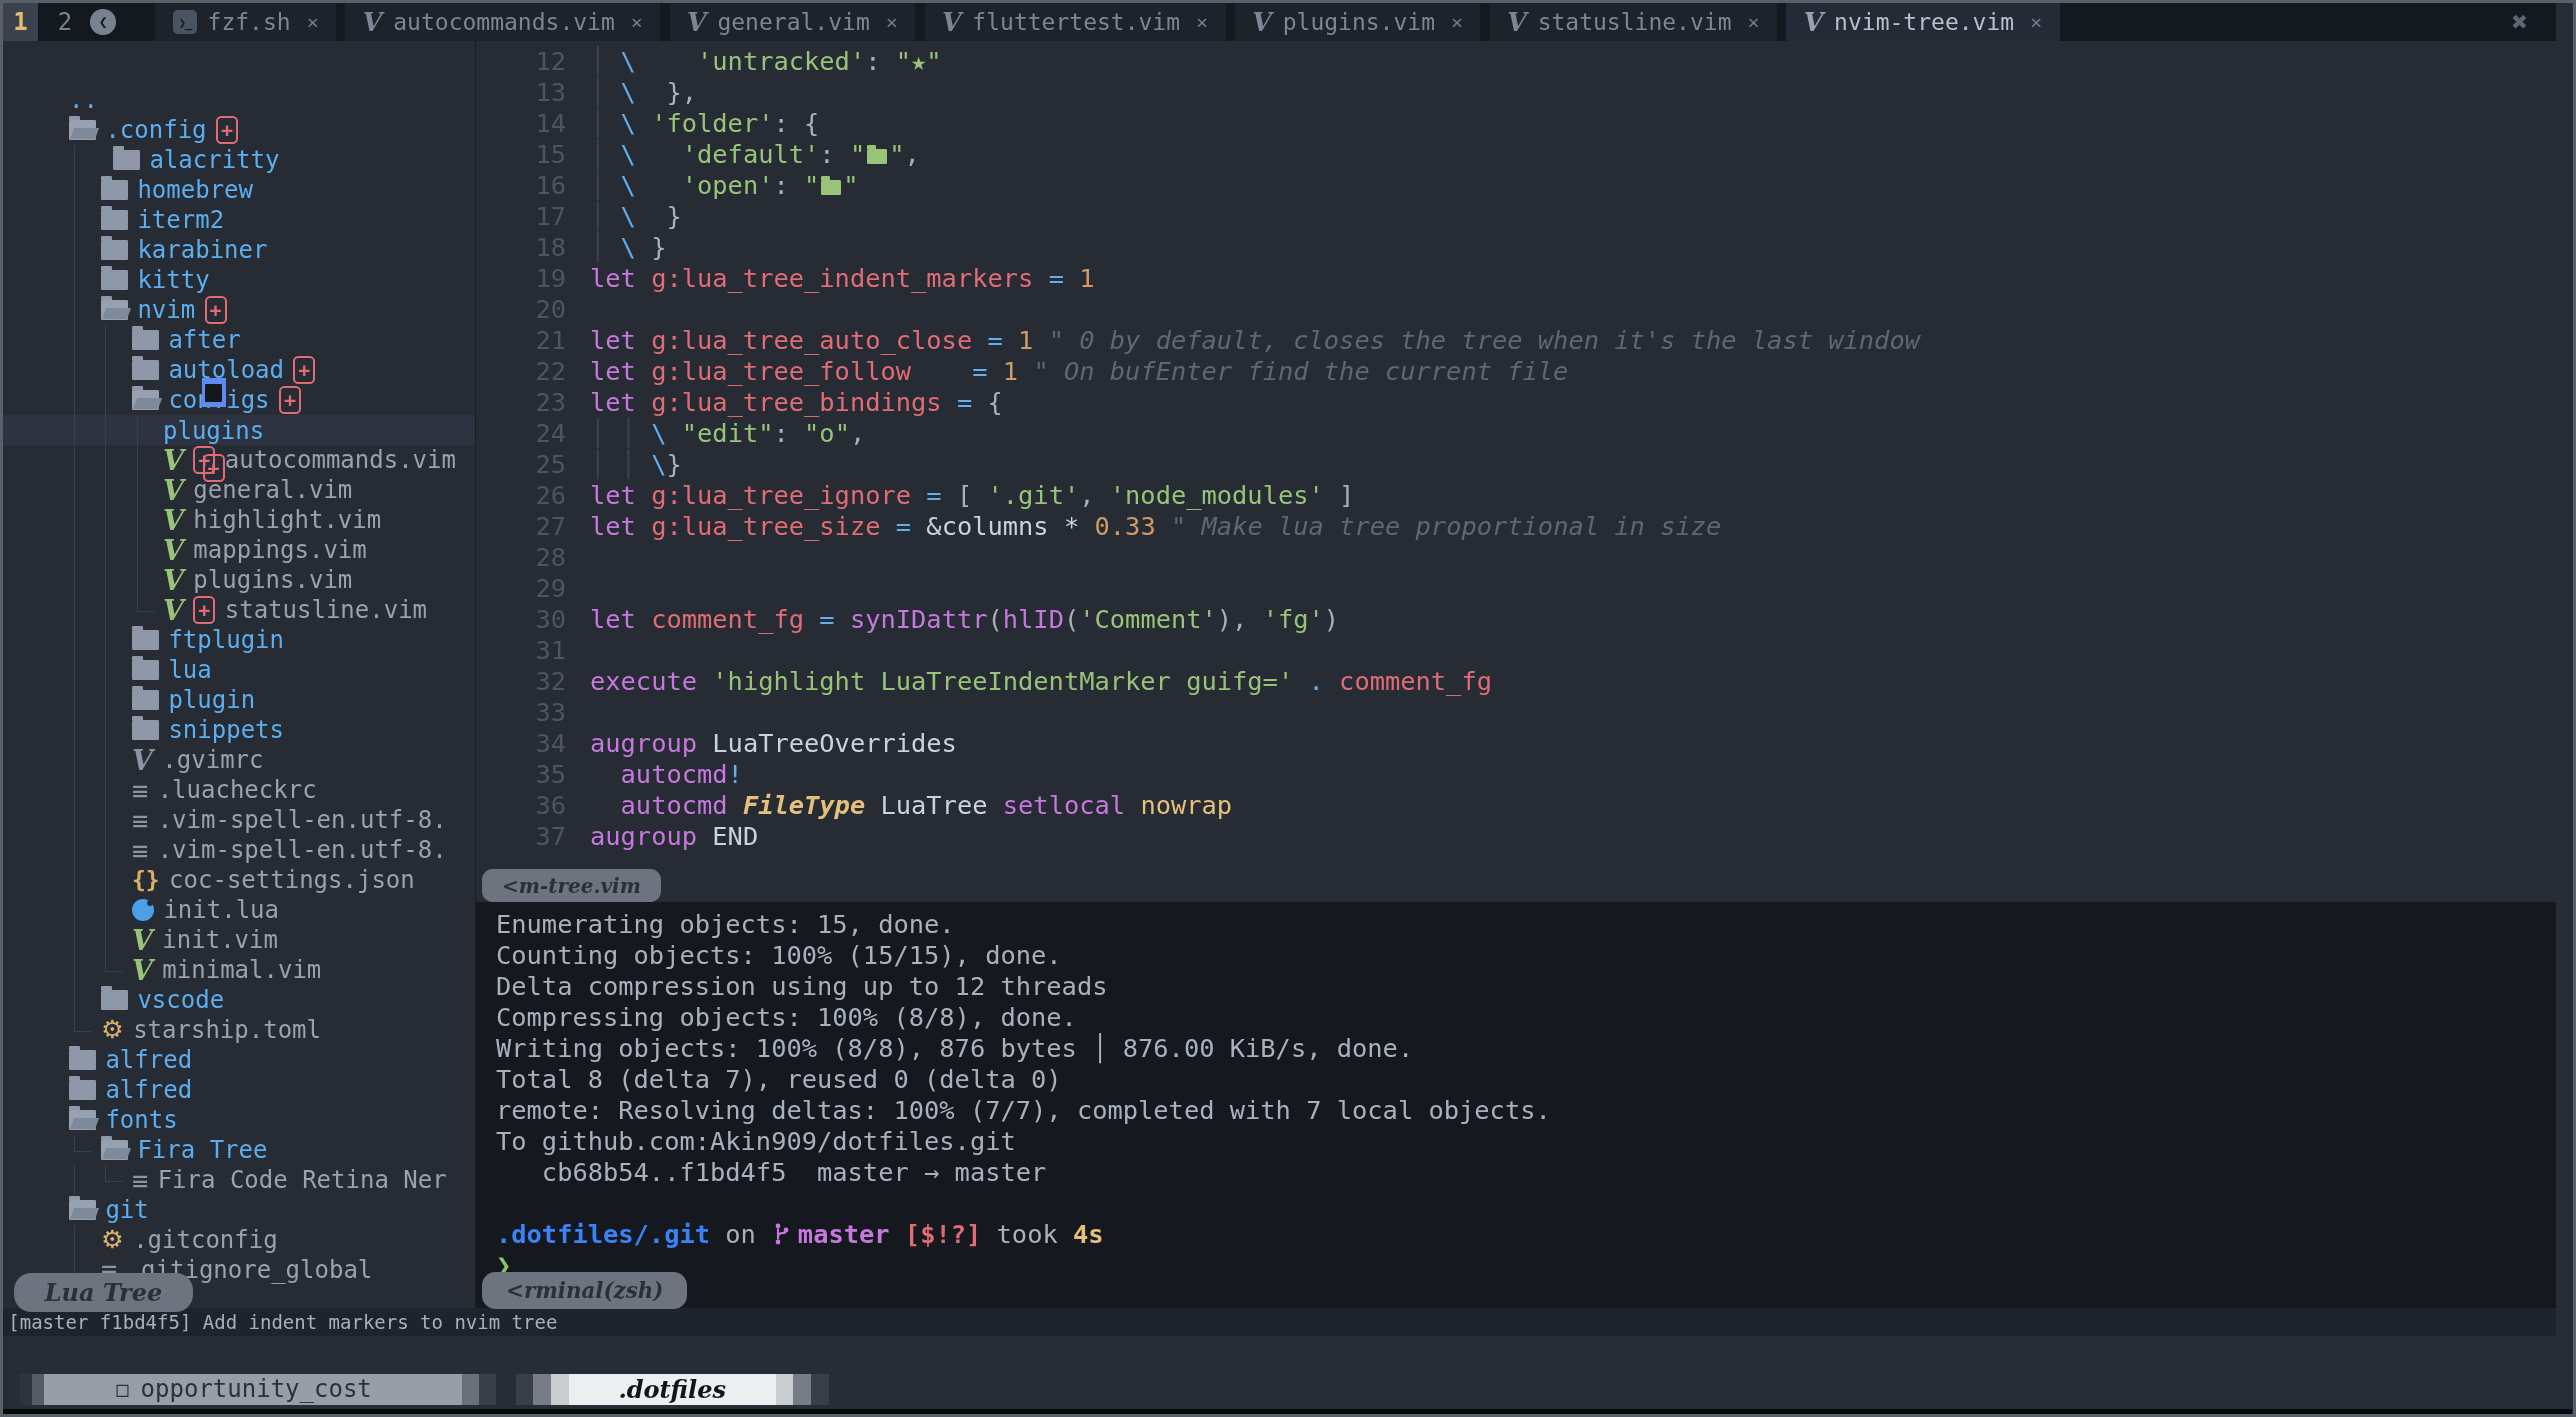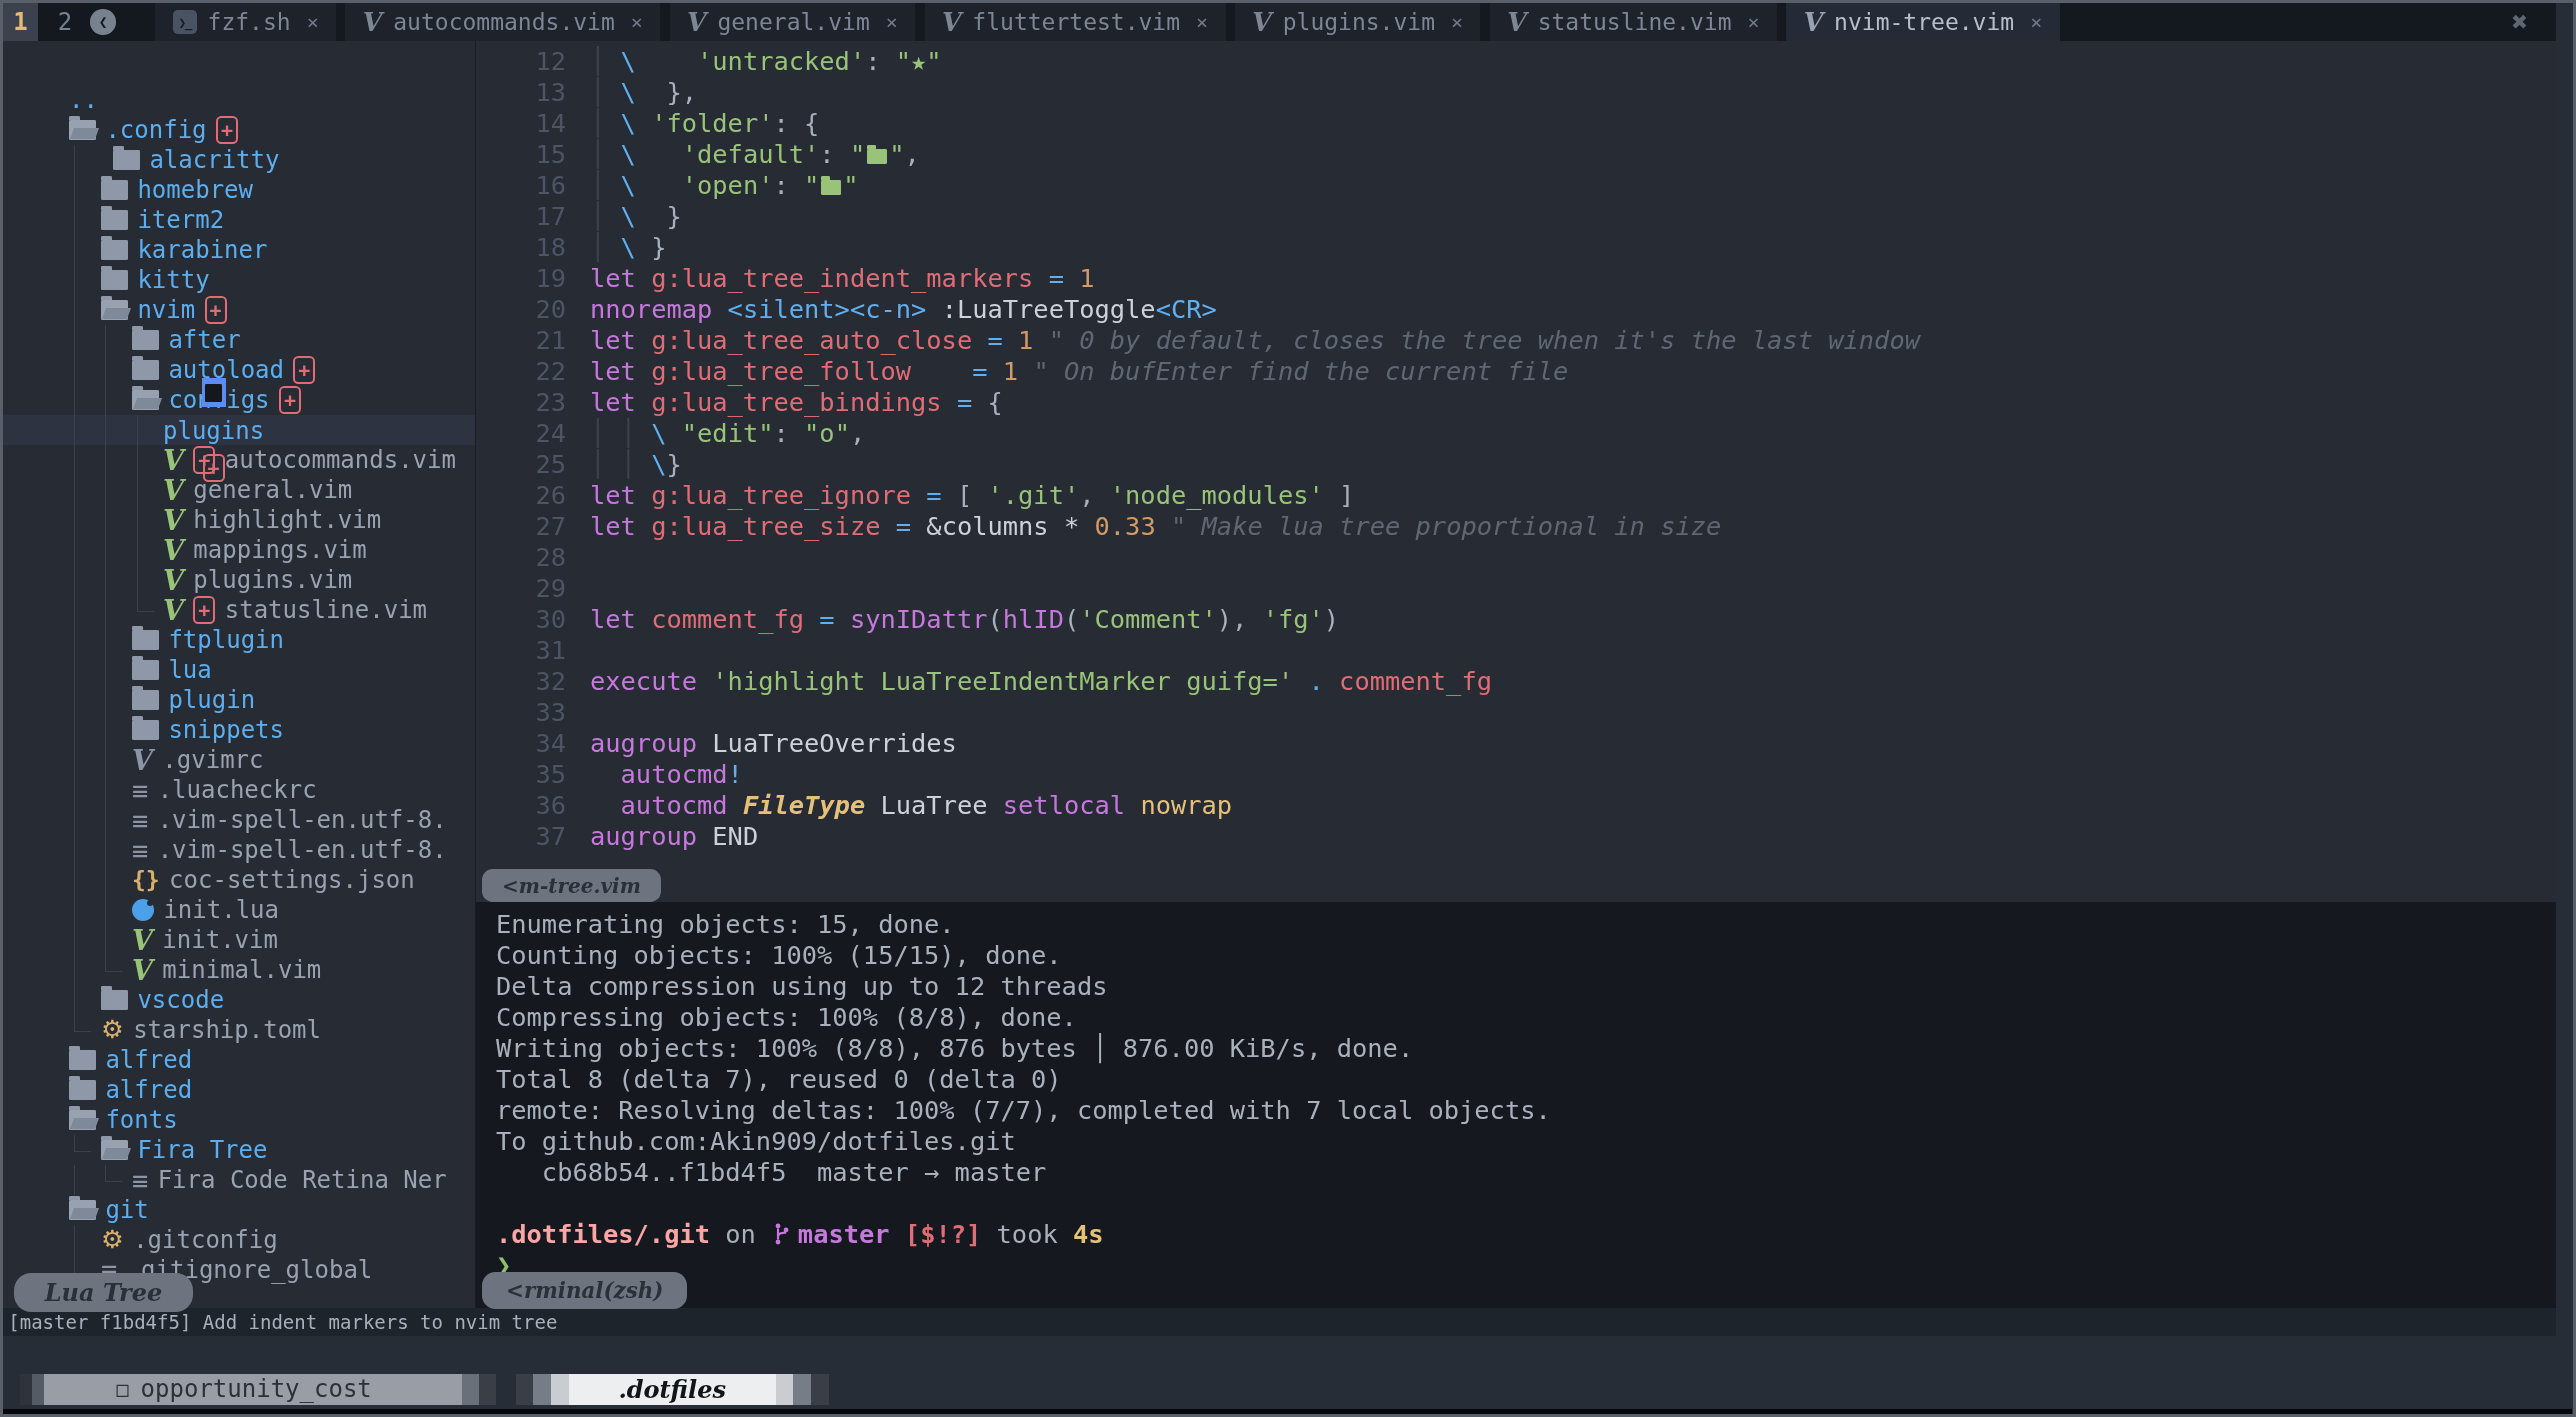--- a/index.html
+++ b/index.html
@@ -73,21 +73,21 @@
   .badge-plus { display:inline-flex; align-items:center; justify-content:center; min-width:22px;
                 height:28px; border:2px solid #e06c75; border-radius:5.3px; color:#e06c75;
                 font-weight:bold; font-size:20px; flex:none; }
 
   
   .eline { display:flex; height:31px; line-height:31px; font-size:25.4px; white-space:pre; }
   .gut { width:114px; padding-right:24px; text-align:right; color:#4d5564; flex:none; }
   .c-plain { color:#a9b1bd; } .c-bright { color:#ccd2da; }
   .c-blue { color:#61afef; } .c-green { color:#98c379; } .c-red { color:#e06c75; }
   .c-orange { color:#d19a66; } .c-purple { color:#c678dd; } .c-yellow { color:#e5c07b; }
-  .c-cyan { color:#fca5a5; } .c-comment { color:#5f6773; font-style:italic; }
+  .c-cyan { color:#3b82f6; } .c-comment { color:#5f6773; font-style:italic; }
   .c-guide { color:#3d4450; } .c-greenp { color:#8fc16a; }
   .b { font-weight:bold; } .c-i { font-style:italic;margin-top:23px; }
   .cfold { display:inline-block; width:20px; height:15.4px; background:#98c379; border-radius:1.3px;
            position:relative; vertical-align:-0.7px; margin:0 2px; }
   .cfold::before { content:''; position:absolute; top:-4px; left:0; width:8.7px; height:4px;
                    background:#98c379; border-radius:1.3px 1.3px 0 0; }
 
   
   .tline { height:31px; line-height:31px; font-size:25.4px; color:#aab2bf; white-space:pre;
            display:flex; align-items:center; }
@@ -483,21 +483,21 @@
 
   <div class="editor-panel" style="padding-top: 5.3px;">
       <div class="eline"><span class="gut">12</span><span><span class="c-guide">│</span><span class="c-plain"> </span><span class="c-blue">\</span><span class="c-plain">    </span><span class="c-green">'untracked'</span><span class="c-plain">: </span><span class="c-green">"★"</span></span></div>
       <div class="eline"><span class="gut">13</span><span><span class="c-guide">│</span><span class="c-plain"> </span><span class="c-blue">\</span><span class="c-plain">  </span><span class="c-plain">},</span></span></div>
       <div class="eline"><span class="gut">14</span><span><span class="c-guide">│</span><span class="c-plain"> </span><span class="c-blue">\</span><span class="c-plain"> </span><span class="c-green">'folder'</span><span class="c-plain">: {</span></span></div>
       <div class="eline"><span class="gut">15</span><span><span class="c-guide">│</span><span class="c-plain"> </span><span class="c-blue">\</span><span class="c-plain">   </span><span class="c-green">'default'</span><span class="c-plain">: </span><span class="c-green">"</span><span class="cfold"></span><span class="c-green">"</span><span class="c-plain">,</span></span></div>
       <div class="eline"><span class="gut">16</span><span><span class="c-guide">│</span><span class="c-plain"> </span><span class="c-blue">\</span><span class="c-plain">   </span><span class="c-green">'open'</span><span class="c-plain">: </span><span class="c-green">"</span><span class="cfold open"></span><span class="c-green">"</span></span></div>
       <div class="eline"><span class="gut">17</span><span><span class="c-guide">│</span><span class="c-plain"> </span><span class="c-blue">\</span><span class="c-plain">  </span><span class="c-plain">}</span></span></div>
       <div class="eline"><span class="gut">18</span><span><span class="c-guide">│</span><span class="c-plain"> </span><span class="c-blue">\</span><span class="c-plain"> </span><span class="c-plain">}</span></span></div>
       <div class="eline"><span class="gut">19</span><span><span class="c-purple">let</span><span class="c-plain"> </span><span class="c-red">g:lua_tree_indent_markers</span><span class="c-plain"> </span><span class="c-blue">=</span><span class="c-plain"> </span><span class="c-orange">1</span></span></div>
-      <div class="eline"><span class="gut">20</span><span><span class="c-purple">nnoremap</span><span class="c-plain"> </span><span class="c-blue">&lt;silent&gt;&lt;c-n&gt;</span><span class="c-plain"> </span><span class="c-bright">:LuaTreeToggle</span><span class="c-blue">&lt;CR&gt;</span></span></div>
+      <div class="eline"><span class="gut">20</span></div>
       <div class="eline"><span class="gut">21</span><span><span class="c-purple">let</span><span class="c-plain"> </span><span class="c-red">g:lua_tree_auto_close</span><span class="c-plain"> </span><span class="c-blue">=</span><span class="c-plain"> </span><span class="c-orange">1</span><span class="c-plain"> </span><span class="c-comment">" 0 by default, closes the tree when it's the last window</span></span></div>
       <div class="eline"><span class="gut">22</span><span><span class="c-purple">let</span><span class="c-plain"> </span><span class="c-red">g:lua_tree_follow</span><span class="c-plain">    </span><span class="c-blue">=</span><span class="c-plain"> </span><span class="c-orange">1</span><span class="c-plain"> </span><span class="c-comment">" On bufEnter find the current file</span></span></div>
       <div class="eline"><span class="gut">23</span><span><span class="c-purple">let</span><span class="c-plain"> </span><span class="c-red">g:lua_tree_bindings</span><span class="c-plain"> </span><span class="c-blue">=</span><span class="c-plain"> </span><span class="c-plain">{</span></span></div>
       <div class="eline"><span class="gut">24</span><span><span class="c-guide">│</span><span class="c-plain"> </span><span class="c-guide">│</span><span class="c-plain"> </span><span class="c-blue">\</span><span class="c-plain"> </span><span class="c-green">"edit"</span><span class="c-plain">: </span><span class="c-green">"o"</span><span class="c-plain">,</span></span></div>
       <div class="eline"><span class="gut">25</span><span><span class="c-guide">│</span><span class="c-plain"> </span><span class="c-guide">│</span><span class="c-plain"> </span><span class="c-blue">\</span><span class="c-plain">}</span></span></div>
       <div class="eline"><span class="gut">26</span><span><span class="c-purple">let</span><span class="c-plain"> </span><span class="c-red">g:lua_tree_ignore</span><span class="c-plain"> </span><span class="c-blue">=</span><span class="c-plain"> </span><span class="c-plain">[ </span><span class="c-green">'.git'</span><span class="c-plain">, </span><span class="c-green">'node_modules'</span><span class="c-plain"> ]</span></span></div>
       <div class="eline"><span class="gut">27</span><span><span class="c-purple">let</span><span class="c-plain"> </span><span class="c-red">g:lua_tree_size</span><span class="c-plain"> </span><span class="c-blue">=</span><span class="c-plain"> </span><span class="c-bright">&amp;columns</span><span class="c-plain"> </span><span class="c-bright">*</span><span class="c-plain"> </span><span class="c-orange">0.33</span><span class="c-plain"> </span><span class="c-comment">" Make lua tree proportional in size</span></span></div>
       <div class="eline"><span class="gut">28</span><span></span></div>
       <div class="eline"><span class="gut">29</span><span></span></div>
       <div class="eline"><span class="gut">30</span><span><span class="c-purple">let</span><span class="c-plain"> </span><span class="c-red">comment_fg</span><span class="c-plain"> </span><span class="c-blue">=</span><span class="c-plain"> </span><span class="c-purple">synIDattr</span><span class="c-plain">(</span><span class="c-purple">hlID</span><span class="c-plain">(</span><span class="c-green">'Comment'</span><span class="c-plain">), </span><span class="c-green">'fg'</span><span class="c-plain">)</span></span></div>

